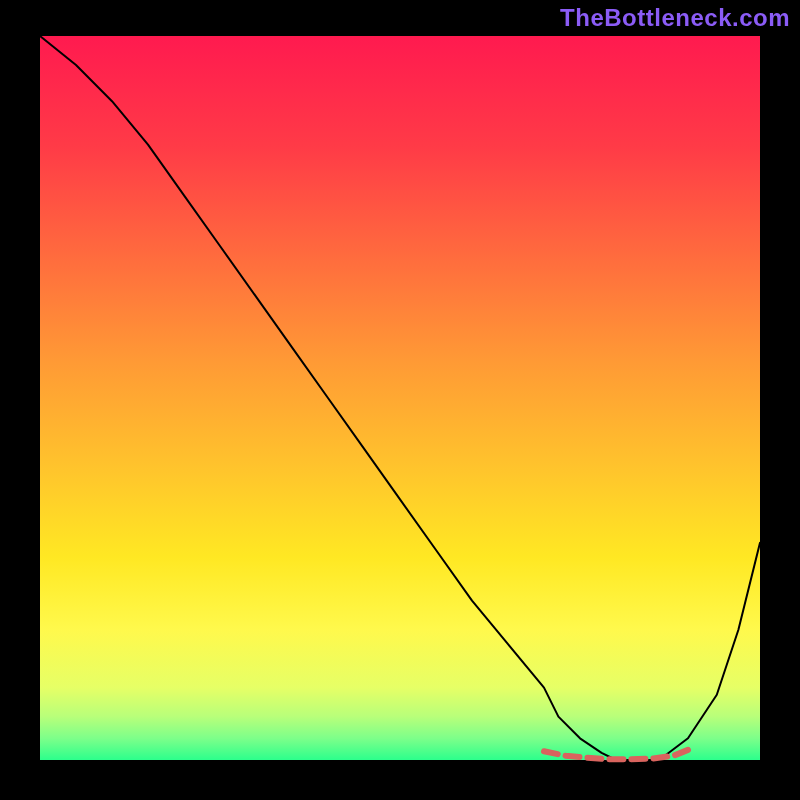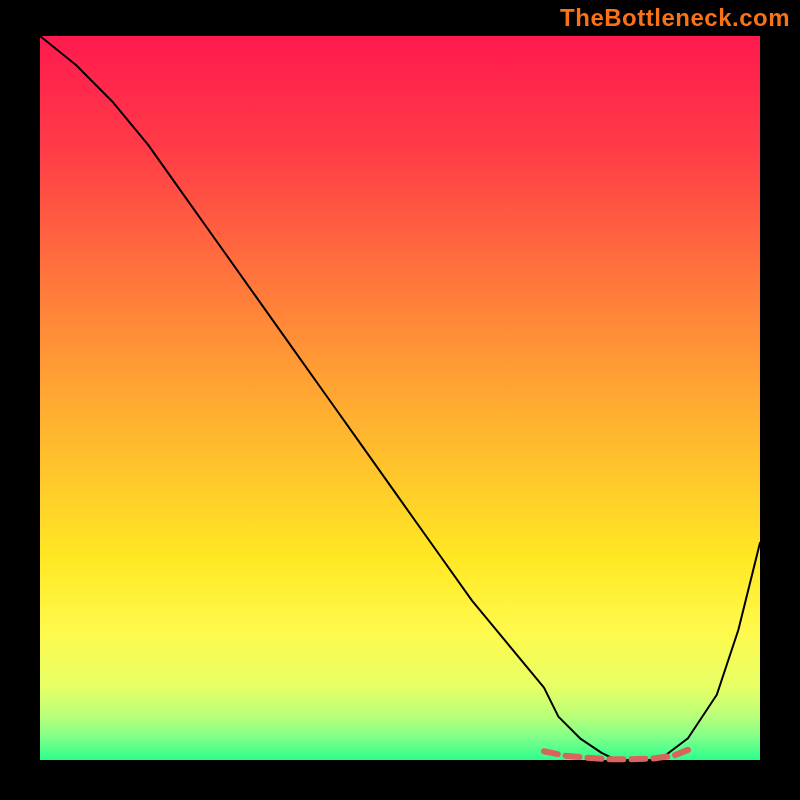--- a/index.html
+++ b/index.html
@@ -14,21 +14,21 @@
   .frame {
     position: relative;
     width: 800px;
     height: 800px;
     background: #000;
   }
   .watermark {
     position: absolute;
     top: 4px;
     right: 10px;
-    color: #f97316;
+    color: #8b5cf6;
     font-size: 24px;
     font-weight: 600;
     letter-spacing: 0.5px;
     z-index: 5;
     text-align: center;
   }
   svg.plot {
     position: absolute;
     left: 0;
     top: 0;

